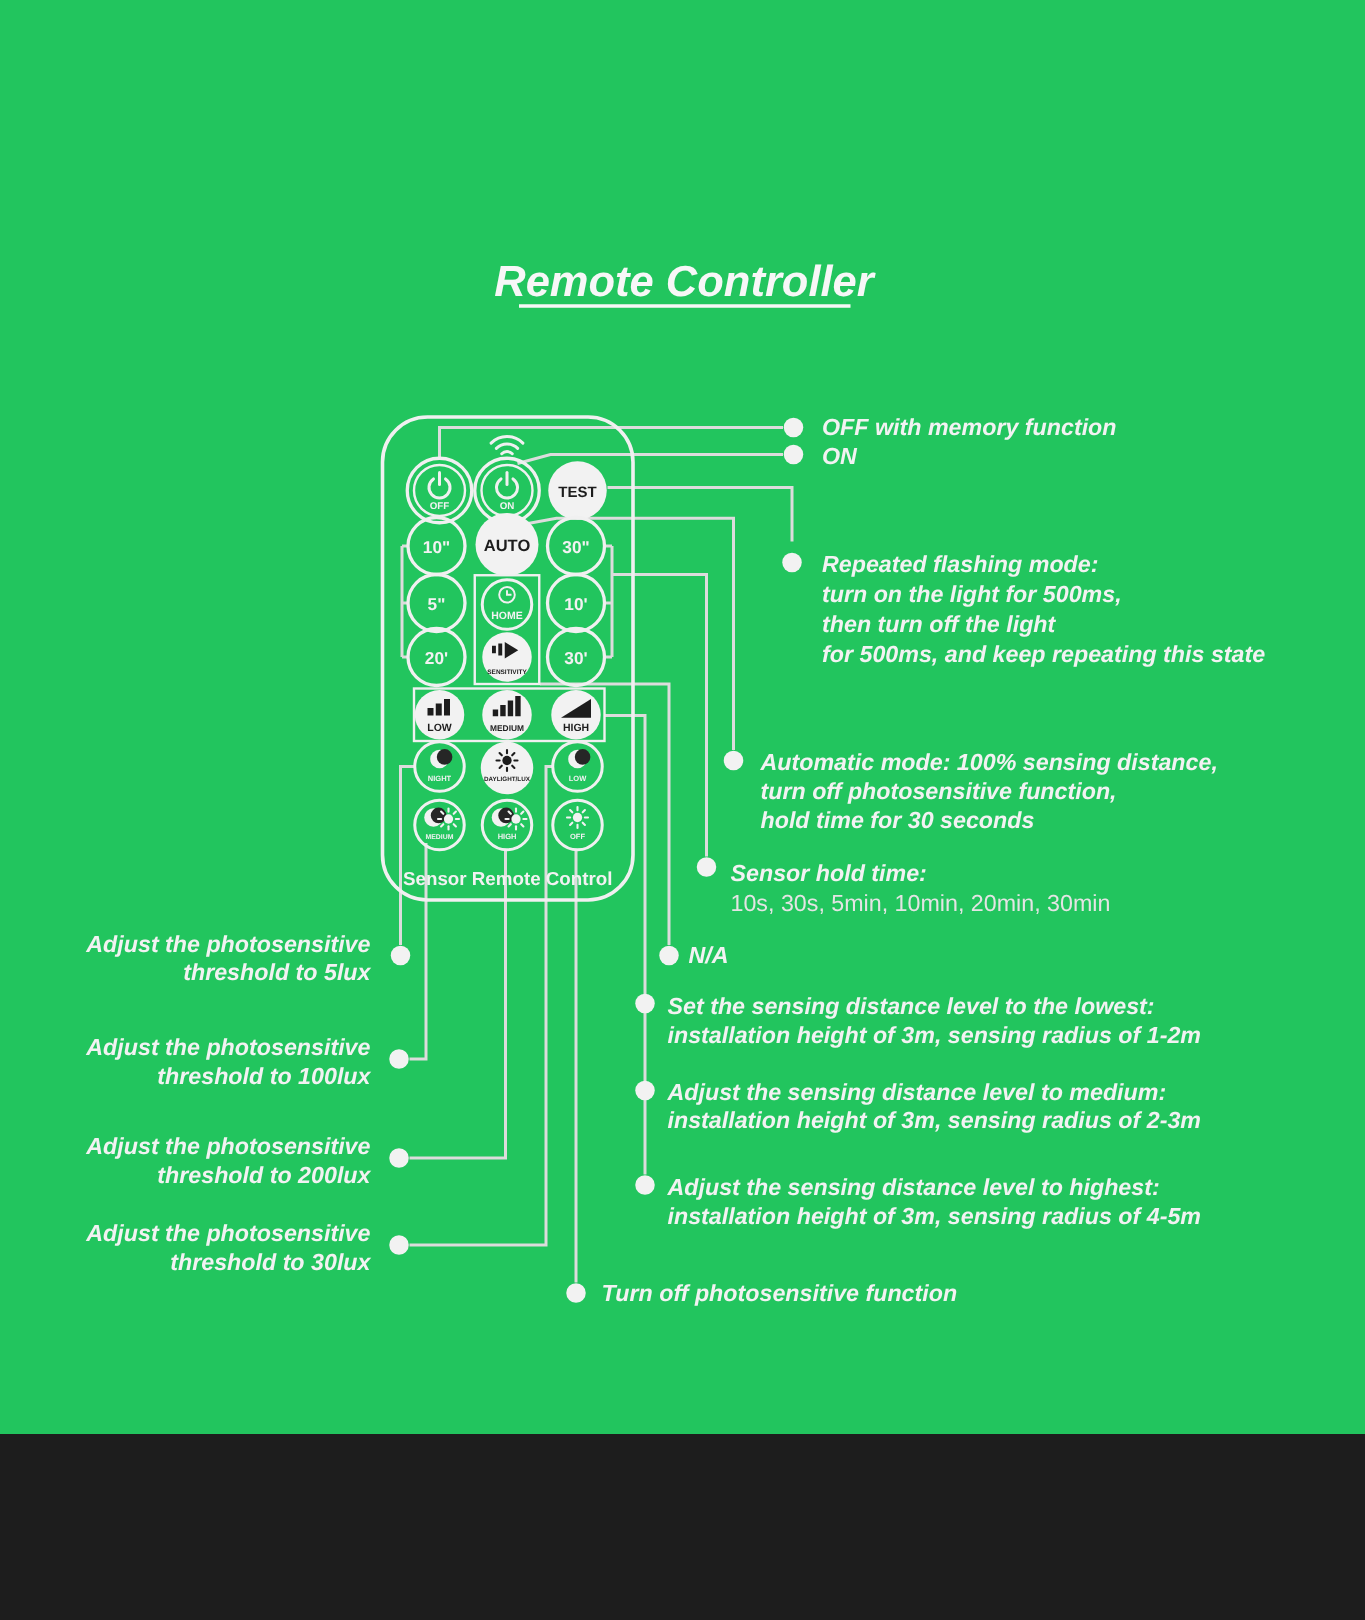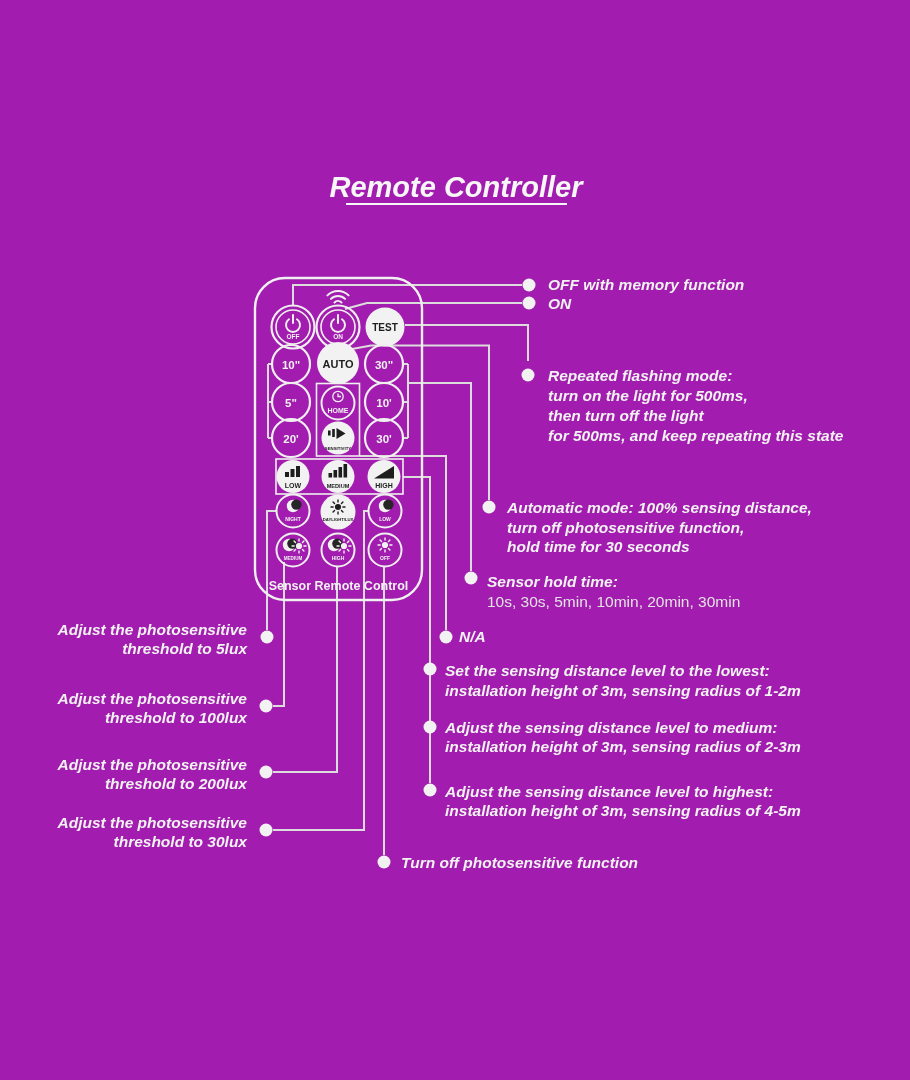--- a/index.html
+++ b/index.html
@@ -1,17 +1,17 @@
 <!DOCTYPE html>
 <html><head>
 <meta charset="utf-8">
 <style>
   html,body{margin:0;padding:0;}
   body{background:#1d1d1d;font-family:"Liberation Sans",sans-serif;}
-  .stage{position:relative;width:910px;height:1080px;background:#a21caf;overflow:hidden;}
+  .stage{position:relative;width:910px;height:956px;background:#22c55e;overflow:hidden;}
   svg text{font-family:"Liberation Sans",sans-serif;}
   .title-text{font-size:29px;font-weight:bold;font-style:italic;fill:#f7f7f7;}
   .ann{font-size:15.5px;font-weight:bold;font-style:italic;fill:#f2f2f2;}
   .ann-plain{font-size:15.5px;font-weight:normal;font-style:normal;fill:#e4e4e4;}
   .btn-label{font-weight:bold;fill:#f2f2f2;text-anchor:middle;}
   .btn-label-dark{font-weight:bold;fill:#1d1d1d;text-anchor:middle;}
   .outline{fill:none;stroke:#f0f0f0;}
   .conn{fill:none;stroke:#dcdcdc;stroke-width:2;}
   .dot{fill:#f2f2f2;}
 </style>

